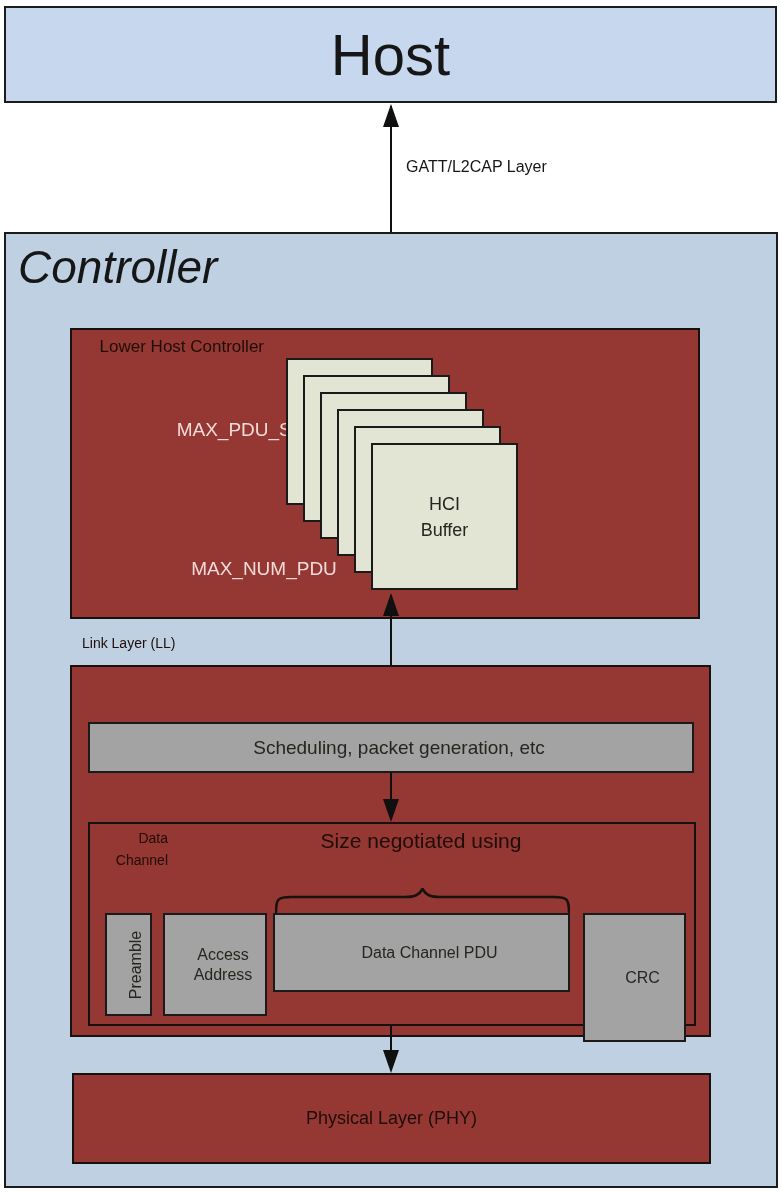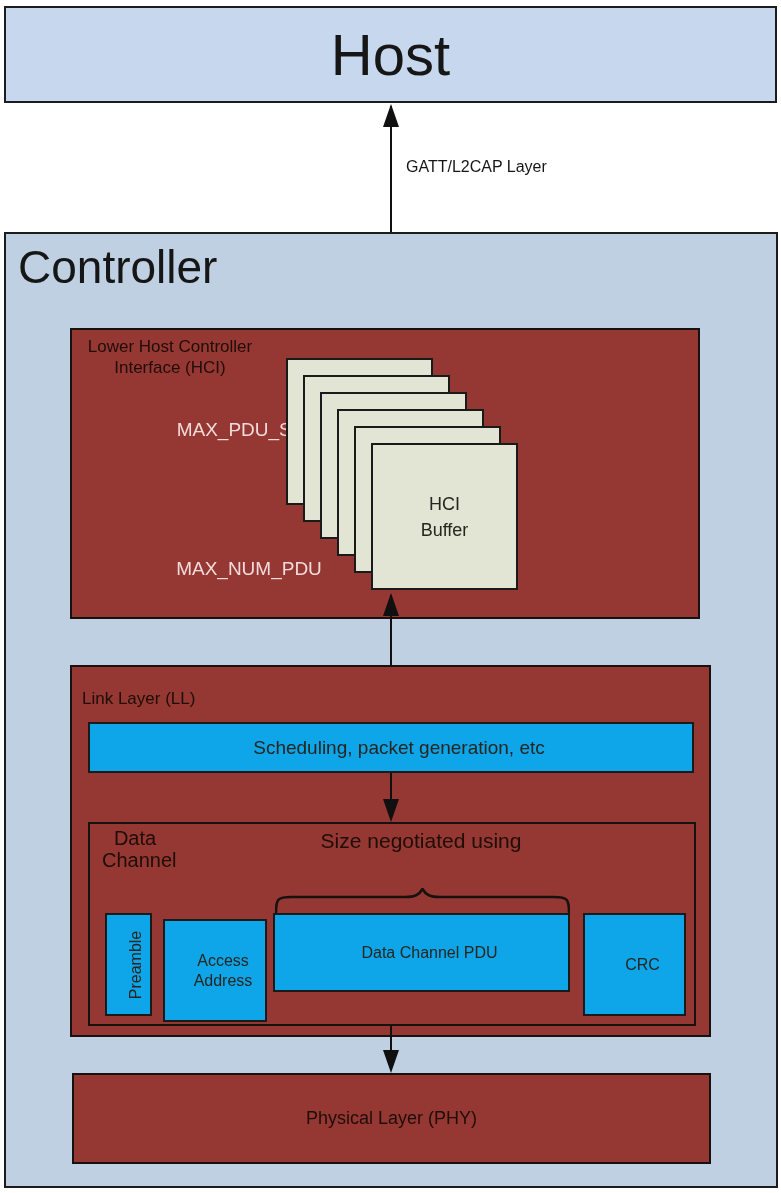--- a/index.html
+++ b/index.html
@@ -14,68 +14,68 @@
     left:4px; top:6px; width:773px; height:97px;
     background:#c7d8ee; border:2px solid #1c1c1c; box-sizing:border-box;
     display:flex; align-items:center; justify-content:center;
   }
   .host-label { font-size:58px; color:#161616; }
 
   .controller-box {
     left:4px; top:232px; width:774px; height:956px;
     background:#bfd0e3; border:2px solid #1c1c1c; box-sizing:border-box;
   }
-  .controller-label { left:18px; top:240px; font-size:46px; color:#161616; }
+  .controller-label { left:18px; top:240px; font-size:46px; color:#161616;font-style:italic; }
 
   .red-box { background:#953732; border:2px solid #171210; box-sizing:border-box; }
-  .cream { background:#0ea5e9; border:2px solid #1a1a1a; box-sizing:border-box;padding-left:16px; }
+  .cream { background:#a3a3a3; border:2px solid #1a1a1a; box-sizing:border-box;padding-left:16px; }
   .dark-txt { color:#1f0d08; }
   .pink-txt { color:#f2dcdb; }
 
   
   .hci-box { left:70px; top:328px; width:630px; height:291px; }
-  .hci-title { left:76px; top:336px; width:188px; text-align:center;
+  .hci-title { left:76px; top:336px; width:188px; text-align:right;
                font-size:17px; line-height:21px; }
   .max-label { font-size:19px; transform:translateX(-50%); white-space:nowrap; }
   .max-pdu-size { left:249px; top:419px; }
-  .max-num-pdu { left:249px; top:558px; }
+  .max-num-pdu { left:264px; top:558px; }
 
   .stack { left:286px; top:358px; width:234px; height:234px; }
   .stack-square {
     position:absolute; width:147px; height:147px;
     background:#e2e5d3; border:2px solid #1a1a1a; box-sizing:border-box;
     left:calc(var(--i) * 17px); top:calc(var(--i) * 17px);
   }
   .front-square {
     left:85px; top:85px;
     display:flex; flex-direction:column; align-items:center; justify-content:center;
     font-size:18px; line-height:26px; color:#26251f; text-align:center;
   }
 
   
   .ll-box { left:70px; top:665px; width:641px; height:372px; }
-  .ll-label { left:82px; top:689px; font-size:17px; }
+  .ll-label { left:82px; top:635px; font-size:14px; }
   .sched-bar { left:88px; top:722px; width:606px; height:51px;
                display:flex; align-items:center; justify-content:center;
                font-size:19px; color:#26251f; }
 
   .data-packet-box { left:88px; top:822px; width:608px; height:204px;
                      background:#953732; border:2px solid #171210; box-sizing:border-box; }
-  .dp-label { left:102px; top:827px; width:66px; text-align:center;
-              font-size:20px; line-height:22px; }
+  .dp-label { left:102px; top:827px; width:66px; text-align:right;
+              font-size:14px; line-height:22px; }
   .size-annotation { left:421px; top:826px; transform:translateX(-50%);
                      text-align:center; font-size:21px; line-height:29px; white-space:nowrap; }
   .brace-svg { left:275px; top:888px; }
 
   .field { display:flex; align-items:center; justify-content:center;
            text-align:center; font-size:16px; line-height:20px; color:#26251f; }
   .field-preamble { left:105px; top:913px; width:47px; height:103px; }
-  .field-access   { left:163px; top:913px; width:104px; height:103px;margin-top:6px; }
+  .field-access   { left:163px; top:913px; width:104px; height:103px; }
   .field-pdu      { left:273px; top:913px; width:297px; height:79px; }
-  .field-crc      { left:583px; top:913px; width:103px; height:103px; }
+  .field-crc      { left:583px; top:913px; width:103px; height:129px; }
   .vertical-text  { transform:rotate(-90deg); white-space:nowrap; font-size:16px; }
 
   
   .phy-box { left:72px; top:1073px; width:639px; height:91px;
              display:flex; align-items:center; justify-content:center; font-size:18px; }
 
   
   .gatt-label { left:406px; top:158px; font-size:16px; color:#161616; white-space:nowrap; }
 
   
@@ -98,21 +98,20 @@
   <div class="head-up" style="top:104px;"></div>
   <div class="head-down" style="top:305px;"></div>
   <div class="abs gatt-label">GATT/L2CAP Layer</div>
 
   <div class="abs controller-box"></div>
   <div class="abs controller-label">Controller</div>
 
   <div class="abs red-box hci-box"></div>
   <div class="abs hci-title dark-txt">
     <div>Lower Host Controller</div>
-    <div>Interface (HCI)</div>
   </div>
   <div class="abs max-label pink-txt max-pdu-size">MAX_PDU_SIZE</div>
   <div class="abs max-label pink-txt max-num-pdu">MAX_NUM_PDU</div>
 
   <div class="abs stack">
     <div class="stack-square" style="--i: 0;"></div>
       <div class="stack-square" style="--i: 1;"></div>
       <div class="stack-square" style="--i: 2;"></div>
       <div class="stack-square" style="--i: 3;"></div>
       <div class="stack-square" style="--i: 4;"></div>

